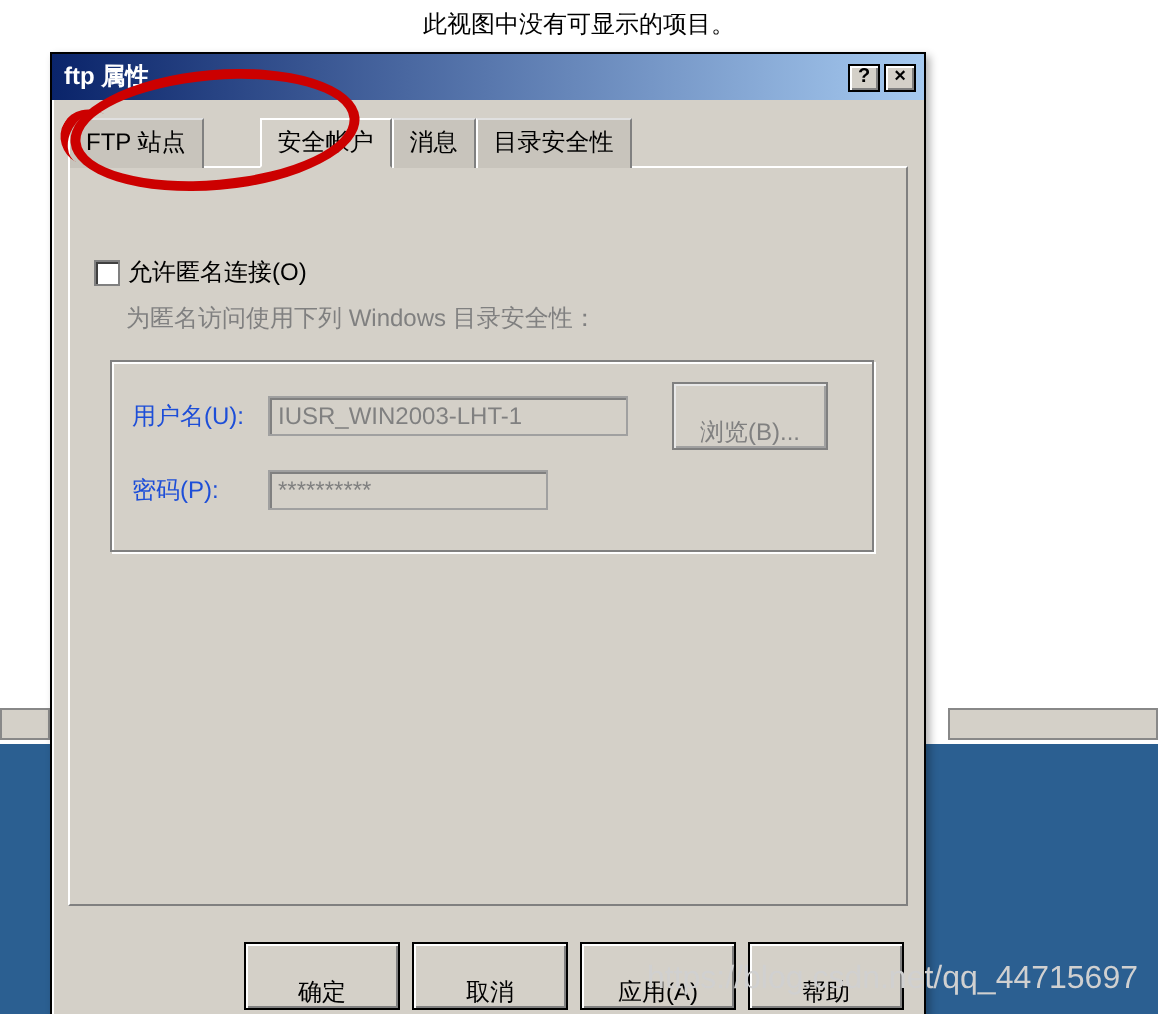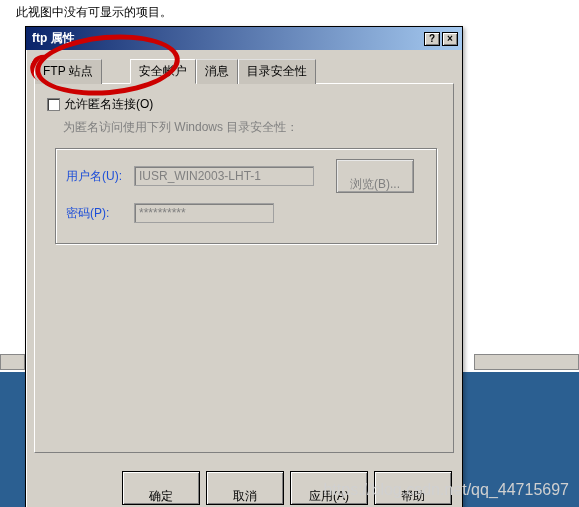--- a/index.html
+++ b/index.html
@@ -1,18 +1,18 @@
 <!DOCTYPE html>
 <html><head>
   <meta charset="utf-8">
   <style>
     * { box-sizing: border-box; margin: 0; padding: 0; }
     body { font-family: "Microsoft YaHei", SimSun, sans-serif; font-size: 12px; background: #fff; width: 579px; height: 507px; position: relative; overflow: hidden; }
     
-    .top-msg { padding: 4px 16px; color: #000; font-family: Liberation Mono, monospace; }
+    .top-msg { text-align: center; padding: 4px 16px; color: #000; font-family: Liberation Mono, monospace; }
     
     .blue-bg { position: absolute; left: 0; bottom: 0; width: 579px; height: 135px; background: #2b5f91; z-index: 0; }
     .gray-bar1 { position: absolute; left: 0; top: 354px; width: 25px; height: 16px; background: #d4d0c8; border: 1px solid #888; z-index: 1; }
     .gray-bar2 { position: absolute; right: 0; top: 354px; width: 105px; height: 16px; background: #d4d0c8; border: 1px solid #888; z-index: 1; }
     
     .watermark { position: absolute; right: 10px; bottom: 8px; color: #d0d0d0; font-size: 16px; text-align: right; z-index: 10; font-family: Arial, sans-serif; }
     
     .dialog { position: absolute; left: 25px; top: 26px; width: 438px; background: #d4d0c8; border: 1px solid #000; box-shadow: 1px 1px 0 #fff inset, 2px 2px 4px rgba(0,0,0,0.3); z-index: 5; }
     
     .titlebar { background: linear-gradient(90deg, #0a246a, #a6caf0); color: #fff; padding: 3px 4px; display: flex; align-items: center; justify-content: space-between; font-weight: bold; }
@@ -21,21 +21,21 @@
     .titlebar-btn { width: 16px; height: 14px; background: #d4d0c8; border: 1px solid #000; box-shadow: inset 1px 1px 0 #fff, inset -1px -1px 0 #808080; color: #000; font-size: 10px; display: flex; align-items: center; justify-content: center; font-weight: bold; cursor: pointer; }
     
     .tab-area { padding: 8px 8px 12px 8px; }
     .tabs { display: flex; position: relative; z-index: 2; }
     .tab { padding: 3px 8px; background: #d4d0c8; border: 1px solid #fff; border-right-color: #808080; border-bottom: none; position: relative; top: 1px; cursor: pointer; }
     .tab.active { border-bottom: 1px solid #d4d0c8; z-index: 3; margin-left: 28px; }
     .tab:not(.active) { background: #c8c4bc; border-top-color: #e0e0e0; }
     
     .tab-content { border: 1px solid #fff; border-right-color: #808080; border-bottom-color: #808080; padding: 12px; min-height: 370px; background: #d4d0c8; }
     
-    .checkbox-row { display: flex; align-items: center; gap: 4px; margin-bottom: 6px; }
+    .checkbox-row { display: flex; align-items: center; gap: 4px; margin-bottom: 6px; margin-top: 32px; }
     .checkbox-row .cb { width: 13px; height: 13px; background: #fff; border: 1px solid #808080; box-shadow: inset 1px 1px 0 #404040; }
     
     .sub-desc { color: #808080; margin-left: 16px; margin-bottom: 12px; }
     
     .group { border: 1px solid #808080; box-shadow: inset 1px 1px 0 #fff, 1px 1px 0 #fff; padding: 10px; margin-left: 8px; margin-right: 4px; }
     
     .row { display: flex; align-items: center; margin-bottom: 10px; gap: 6px; }
     .lbl { color: #1d4ed8; width: 62px; }
     .txtfield { flex: 0 0 180px; height: 20px; border: 1px solid #a0a0a0; box-shadow: inset 1px 1px 0 #808080; background: #d4d0c8; color: #808080; padding: 0 4px; font-size: 12px; display: flex; align-items: center; }
     .pwfield { flex: 0 0 140px; }

